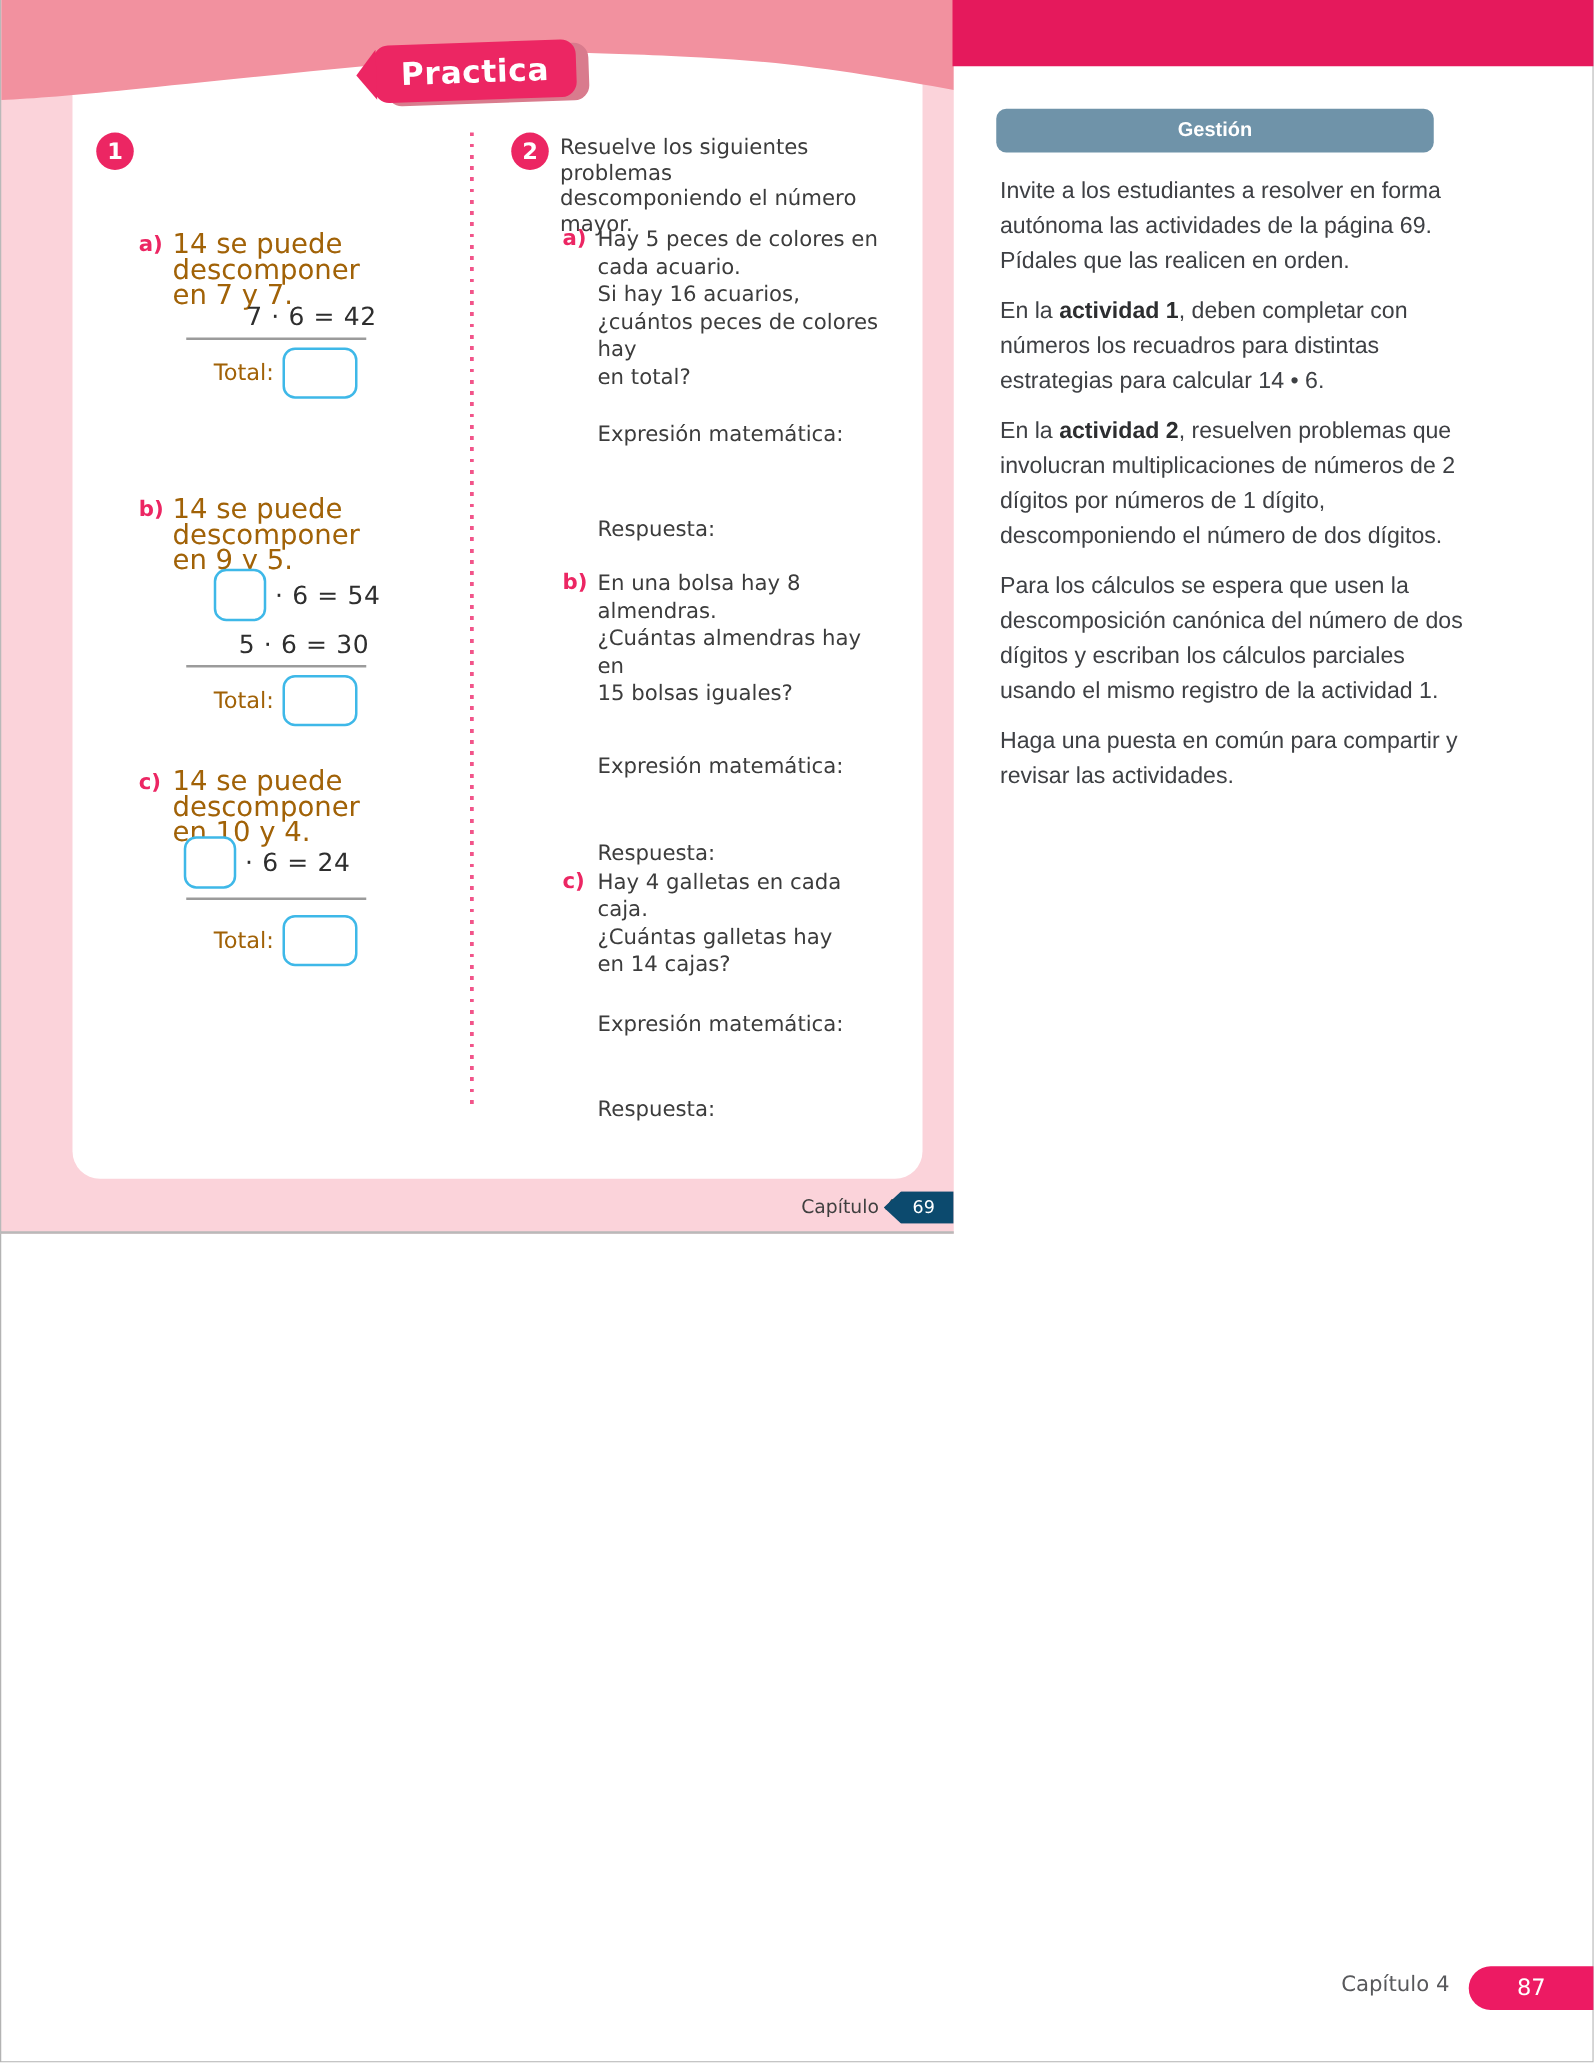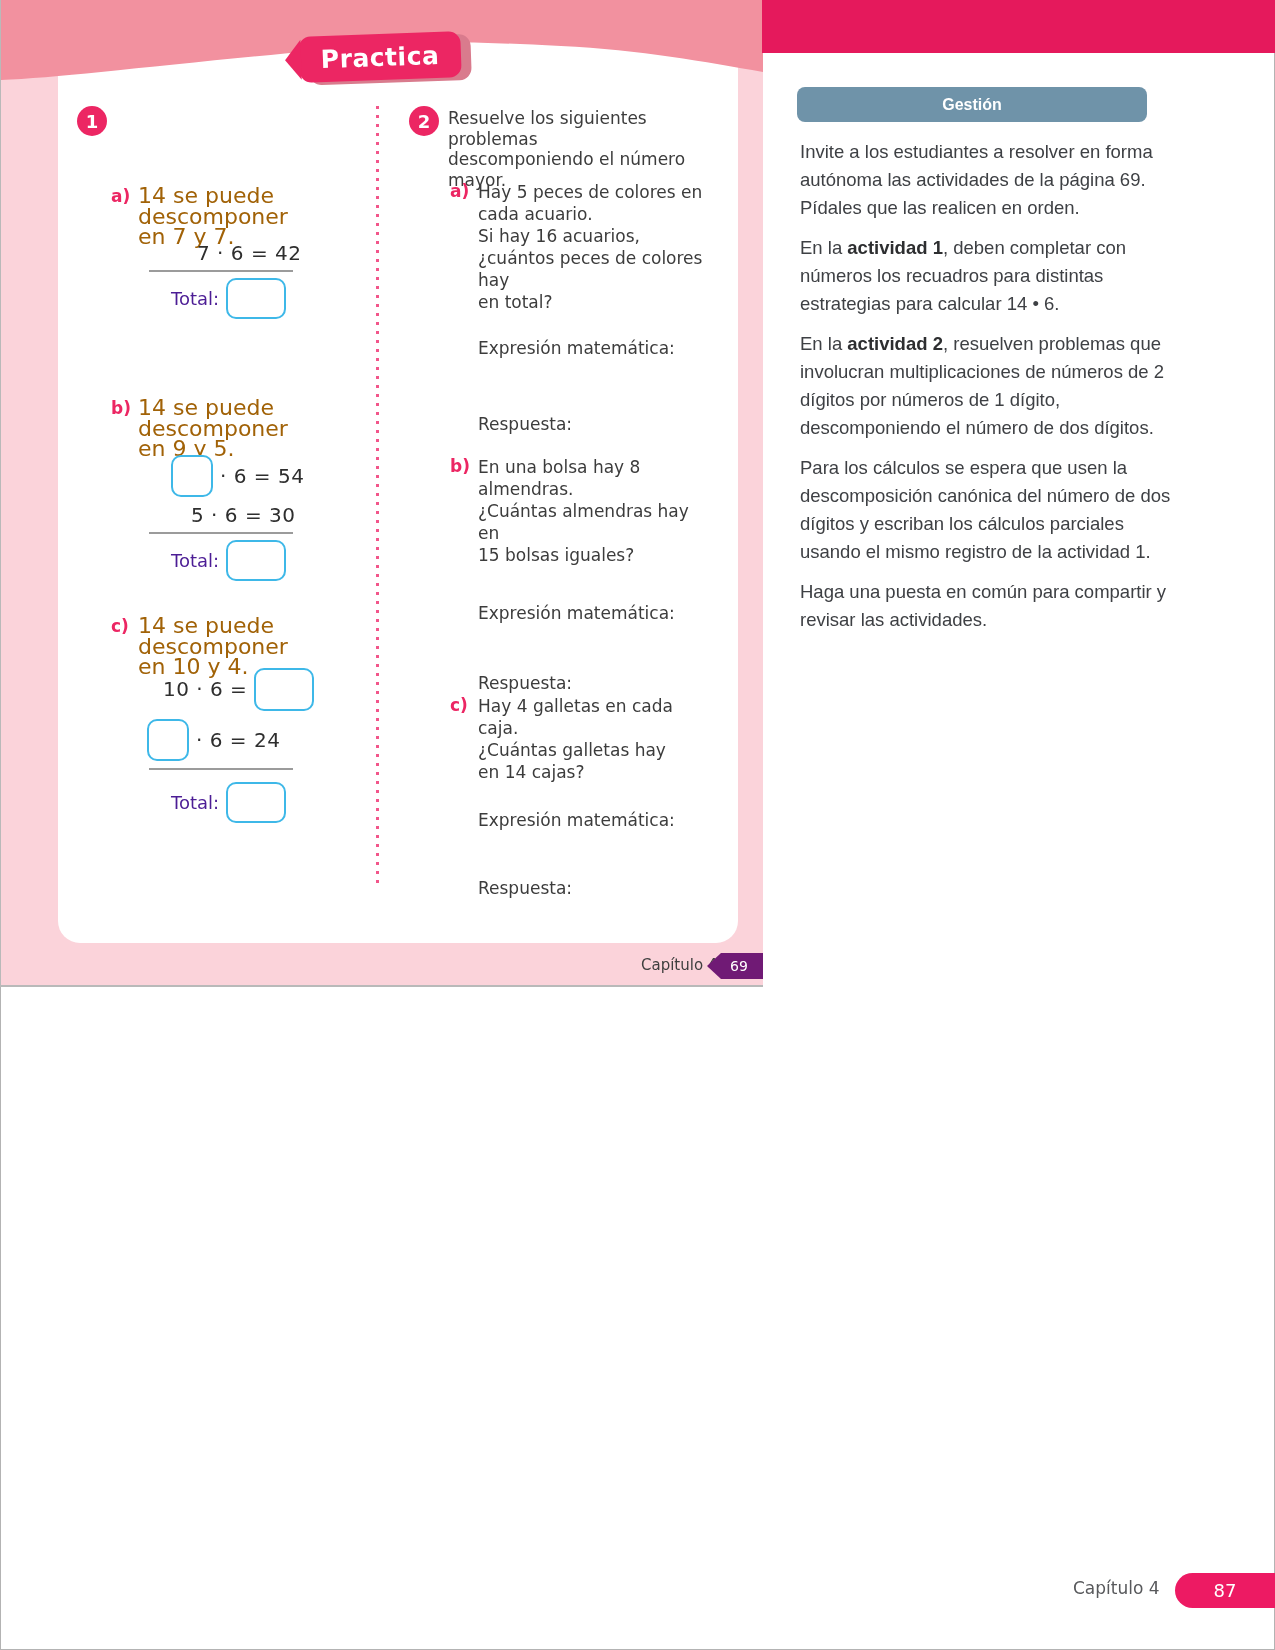--- a/index.html
+++ b/index.html
@@ -29,28 +29,28 @@
   .plabel{position:absolute;left:0;top:0;color:#ec2663;font-weight:bold;font-size:17px;}
   .ptext{margin-left:27px;font-size:22px;line-height:20.5px;color:#a16207;width:215px;}
   .math{position:absolute;width:240px;}
   .mrow{display:flex;align-items:center;gap:7px;}
   .mtext{font-size:20px;color:#2e2e2e;letter-spacing:.5px;white-space:nowrap;}
   .abox{box-sizing:border-box;border:2.5px solid #3eb8e8;border-radius:10px;background:#fff;flex:0 0 auto;}
   .abox.small{width:42px;height:42px;}
   .abox.wide{width:60px;height:43px;}
   .abox.total-box{width:60px;height:41px;}
   .sumline{height:0;border-top:2px solid #9b9b9b;width:144px;margin-left:70px;margin-top:2px;}
-  .total{font-size:18px;color:#4c1d95;}
+  .total{font-size:18px;color:#a16207;}
   .divider{position:absolute;left:375px;top:106px;width:3px;height:782px;
     background-image:repeating-linear-gradient(to bottom,#f2558a 0 3px,transparent 3px 9px);}
   .wpart2{position:absolute;width:260px;}
   .ptext2{margin-left:28px;font-size:17px;line-height:22px;color:#3c3c3c;}
   .explabel,.resplabel{font-size:17px;color:#3c3c3c;}
   .wbfoot-text{position:absolute;left:640px;top:956px;font-size:15px;color:#3f3f3f;}
-  .wbfoot-badge{position:absolute;left:706px;top:953px;width:56px;height:26px;background:#701a75;
+  .wbfoot-badge{position:absolute;left:706px;top:953px;width:56px;height:26px;background:#0c4a6e;
     clip-path:polygon(0 50%,14px 0,100% 0,100% 100%,14px 100%);
     display:flex;align-items:center;justify-content:center;padding-left:8px;box-sizing:border-box;}
   .wbfoot-badge span{color:#fff;font-size:14px;}
   
   .topbar{position:absolute;left:762px;top:0;width:513px;height:53px;background:#e5195c;}
   .gestion-header{position:absolute;left:797px;top:87px;width:350px;height:35px;background:#6f93a9;border-radius:8px;
     display:flex;align-items:center;justify-content:center;font-family:"Liberation Sans",sans-serif;}
   .gestion-header span{color:#ffffff;font-weight:bold;font-size:16px;}
   .gestion-body{position:absolute;left:800px;top:138px;width:378px;
     font-family:"Liberation Sans",sans-serif;font-size:18.5px;line-height:28px;color:#3e4044;}
@@ -125,24 +125,20 @@
     </div>
 
     <div class="wpart" style="left:110px;top:616px;">
       <span class="plabel">c)</span>
       <div class="ptext">
         <div>14 se puede descomponer</div>
         <div>en 10 y 4.</div>
       </div>
     </div>
     <div class="math" style="left:78px;top:664px;">
-      <div class="mrow" style="padding-left:84px;height:50px;">
-        <span class="mtext">10 · 6 =</span>
-        <span class="abox wide"></span>
-      </div>
       <div class="mrow" style="padding-left:68px;height:52px;">
         <span class="abox small"></span>
         <span class="mtext">· 6 = 24</span>
       </div>
       <div class="sumline"></div>
       <div class="mrow" style="padding-left:92px;height:56px;padding-top:4px;">
         <span class="total">Total:</span>
         <span class="abox total-box"></span>
       </div>
     </div>

